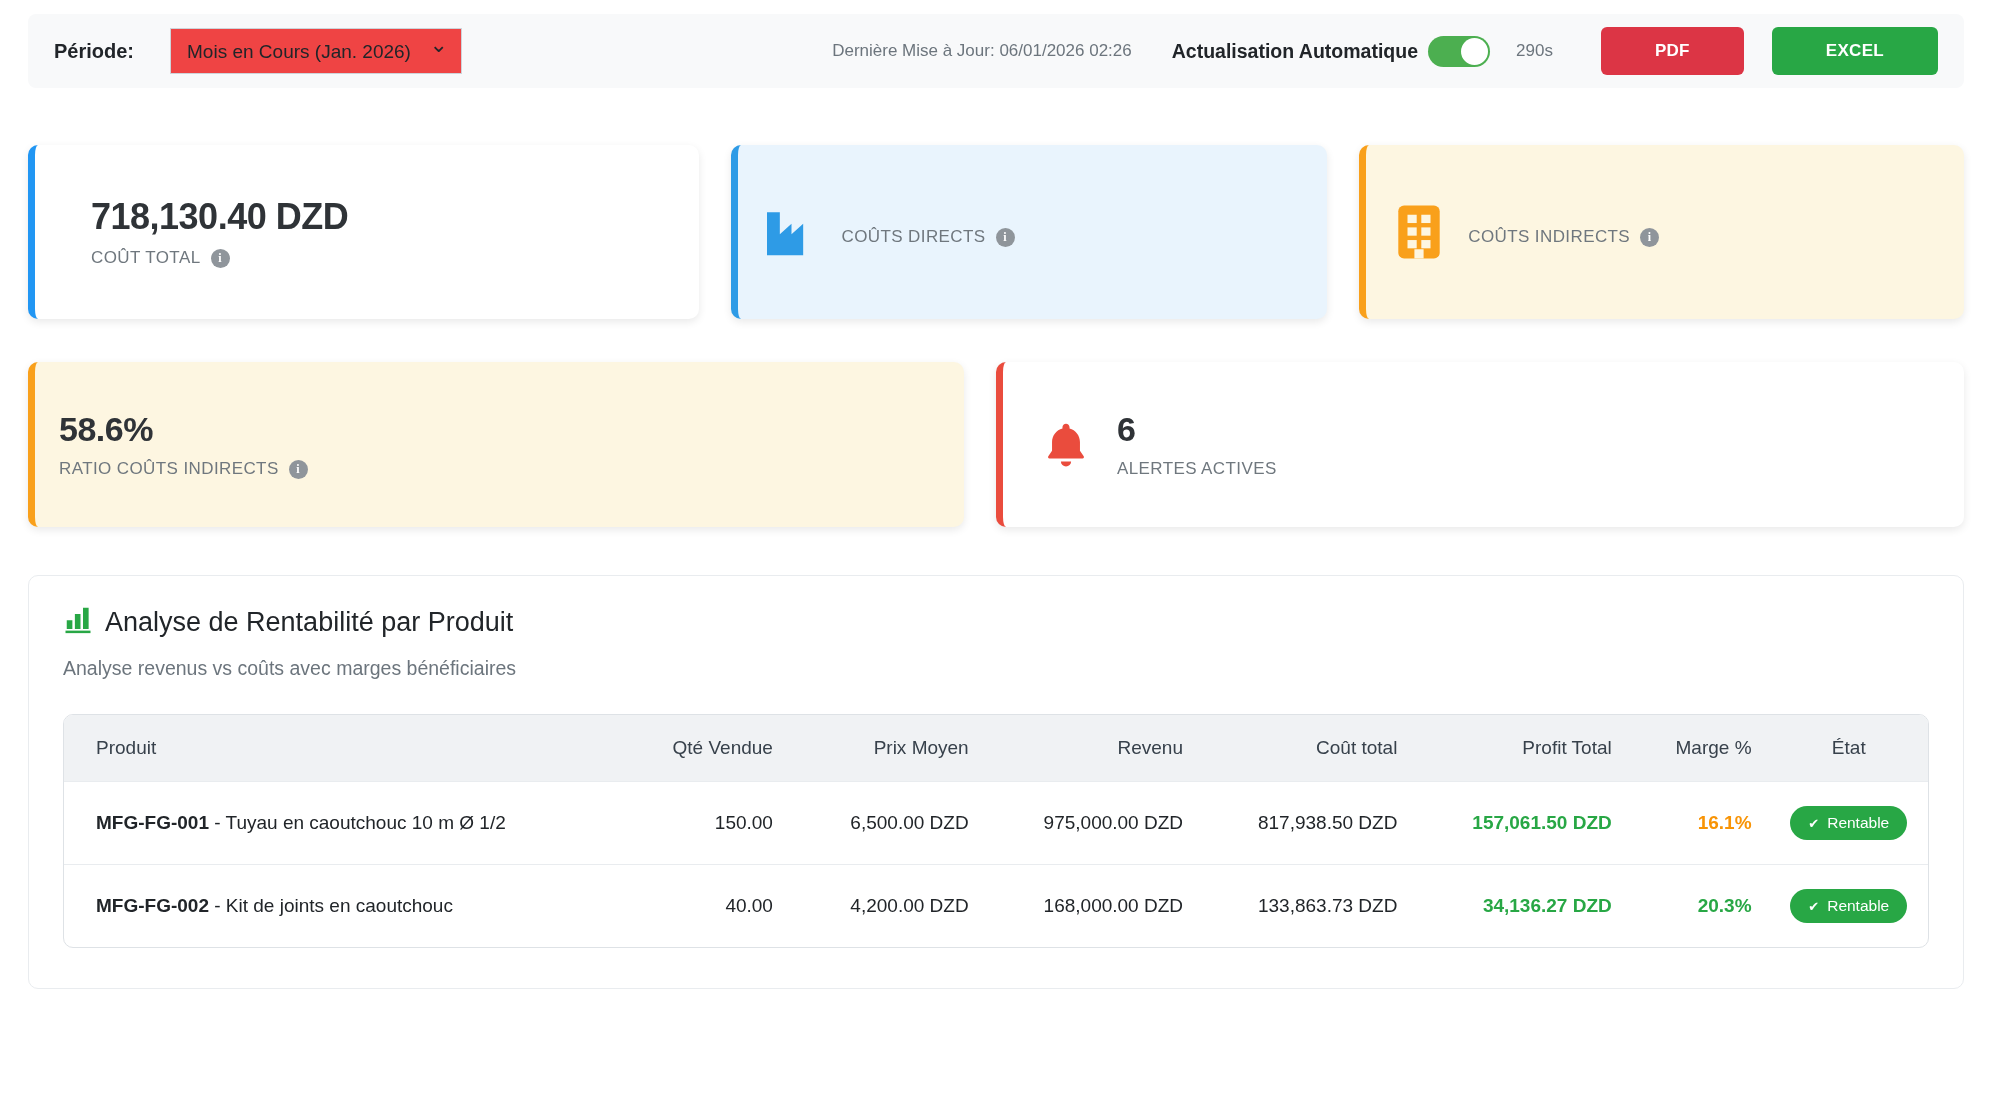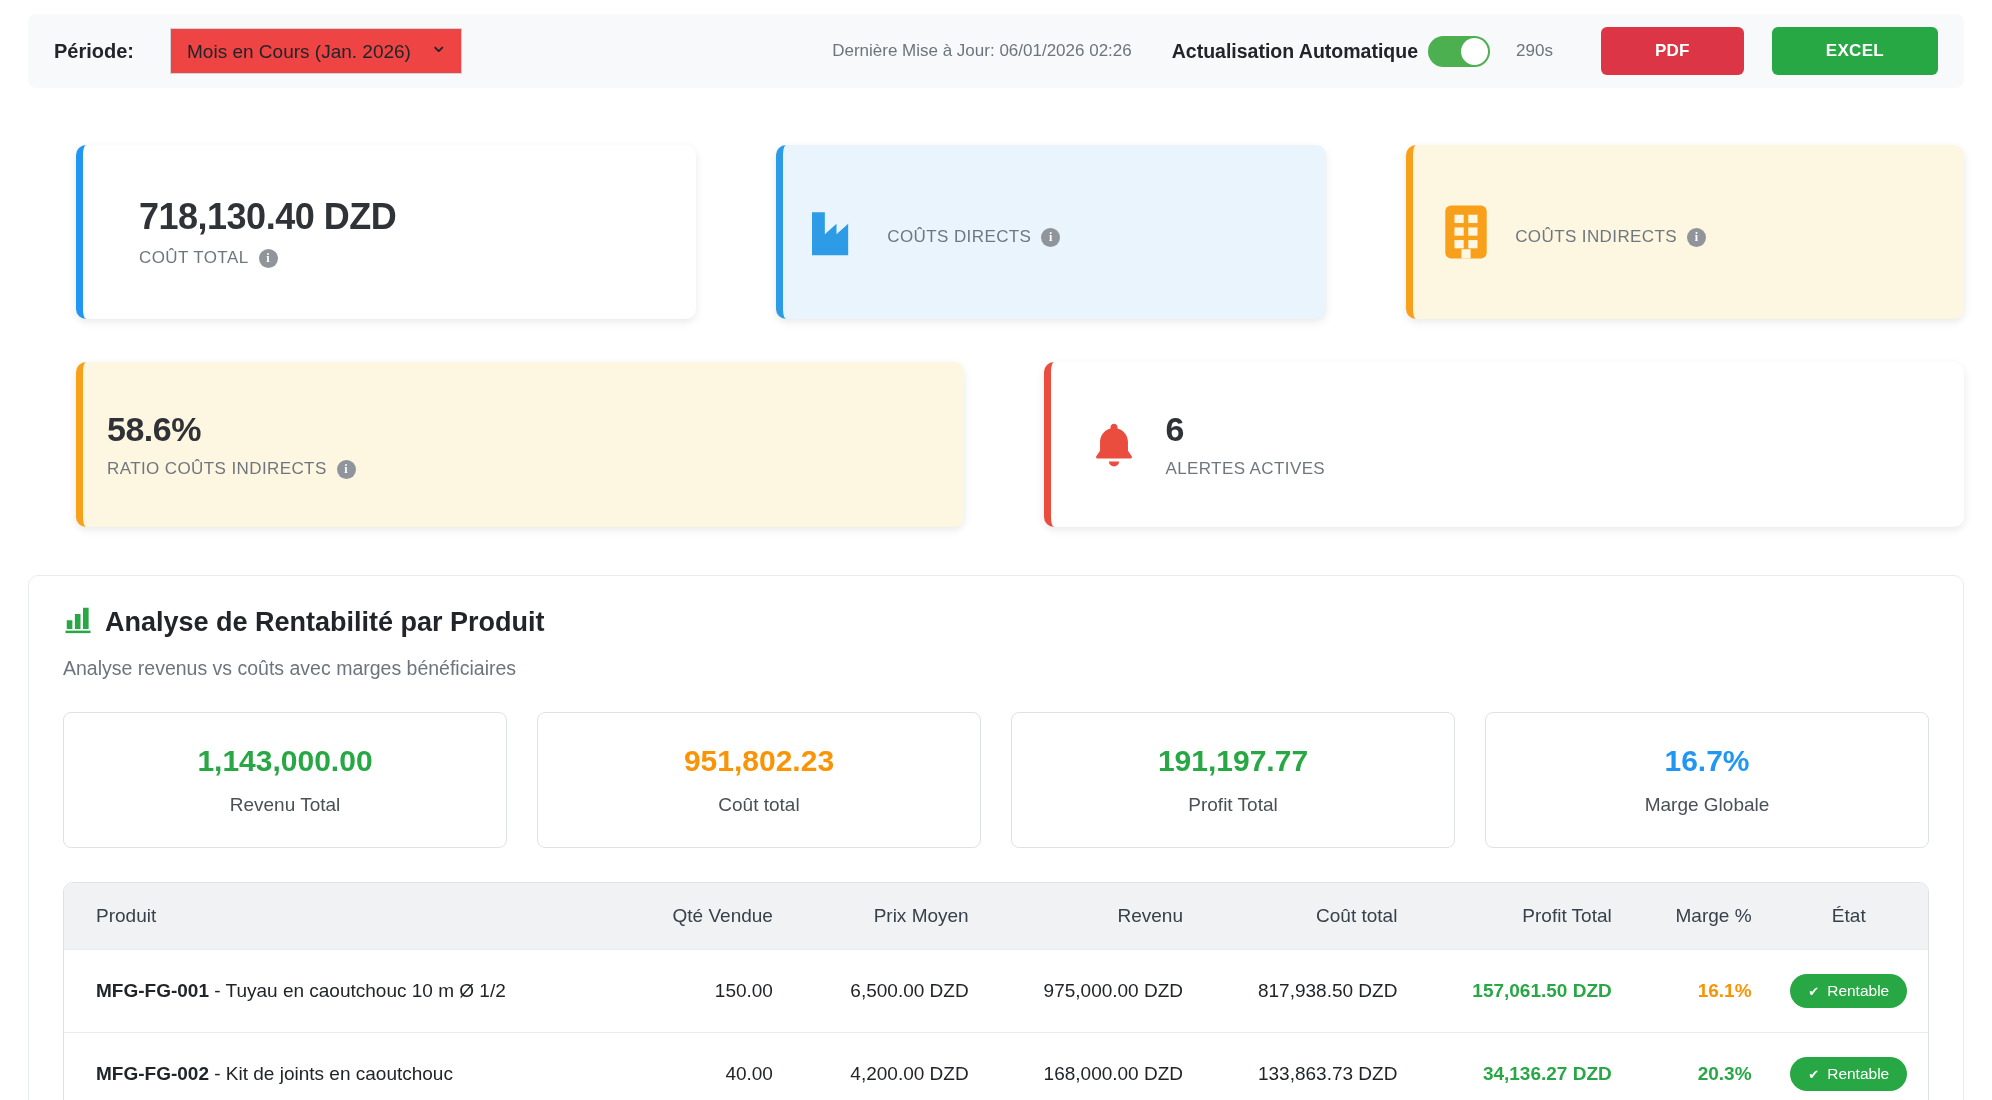--- a/index.html
+++ b/index.html
@@ -43,21 +43,21 @@
   .btn.pdf{background:var(--pdf-red);margin-right:28px;}
   .btn.excel{background:var(--green);}
 
   
   .kpi-row{display:flex;gap:32px;margin-top:57px;}
   .kpi-row2{margin-top:43px;}
   .kpi{
     border-radius:10px;display:flex;align-items:center;
     box-shadow:0 3px 8px rgba(0,0,0,.09);
   }
-  .kpi-row .kpi{min-height:174px;margin-left:48px;}
+  .kpi-row .kpi{min-height:174px;}
   .kpi-row2 .kpi{min-height:165px;}
   .kpi-blue{border-left:7px solid var(--blue-text);background:#fff;flex:1.07;padding-left:56px;}
   .kpi-directs{border-left:7px solid var(--accent-blue);background:#e9f4fd;flex:1;padding-left:22px;}
   .kpi-indirects{border-left:7px solid var(--accent-orange);background:#fdf6e1;flex:1;padding-left:30px;}
   .kpi-ratio{border-left:7px solid var(--accent-orange);background:#fdf6e1;flex:1;padding-left:24px;}
   .kpi-alert{border-left:7px solid var(--accent-red);background:#fff;flex:1.02;padding-left:38px;}
   .kpi-icon{flex:none;display:flex;align-items:center;margin-right:26px;}
   .kpi-value{font-size:36px;font-weight:700;color:#2f3337;letter-spacing:-0.5px;}
   .kpi-row2 .kpi-value{font-size:34px;}
   .kpi-label{
@@ -73,21 +73,21 @@
   .factory-icon svg{width:56px;height:56px;color:var(--accent-blue);}
   .building-icon svg{width:46px;height:56px;color:var(--accent-orange);}
   .bell-icon svg{width:50px;height:56px;color:var(--accent-red);}
 
   
   .section{
     margin:48px 0 0;border:1px solid #e9ecef;border-radius:10px;
     padding:28px 34px 40px;
   }
   .section-title{
-    margin:0;font-size:27px;font-weight:700;color:#212529;
+    margin:0;font-size:27px;font-weight:400;color:#212529;
     display:flex;align-items:center;gap:12px;
   }
   .chart-bar-icon svg{width:30px;height:30px;color:var(--green);}
   .section-subtitle{margin:16px 0 0;font-size:19.5px;color:#6c757d;}
 
   .summary-row{display:flex;gap:30px;margin-top:32px;}
   .sum-card{
     flex:1;height:134px;border:1px solid #dee2e6;border-radius:8px;background:#fff;
     display:flex;flex-direction:column;align-items:center;justify-content:center;
   }
@@ -227,38 +227,20 @@
           <rect x="3" y="13" width="4.5" height="7"></rect>
           <rect x="9.5" y="8" width="4.5" height="12"></rect>
           <rect x="16" y="3" width="4.5" height="17"></rect>
           <rect x="2" y="21.3" width="20" height="2"></rect>
         </svg>
       </span>
       <span>Analyse de Rentabilité par Produit</span>
     </h2>
     <p class="section-subtitle">Analyse revenus vs coûts avec marges bénéficiaires</p>
 
-    <div class="summary-row">
-      <div class="sum-card">
-        <div class="sum-value" data-state="green">1,143,000.00</div>
-        <div class="sum-label">Revenu Total</div>
-      </div>
-      <div class="sum-card">
-        <div class="sum-value" data-state="orange">951,802.23</div>
-        <div class="sum-label">Coût total</div>
-      </div>
-      <div class="sum-card">
-        <div class="sum-value" data-state="green">191,197.77</div>
-        <div class="sum-label">Profit Total</div>
-      </div>
-      <div class="sum-card">
-        <div class="sum-value" data-state="blue">16.7%</div>
-        <div class="sum-label">Marge Globale</div>
-      </div>
-    </div>
 
     <div class="table-wrap">
       <table>
         <colgroup>
           <col class="w-prod">
             <col class="w-qty">
             <col class="w-price">
             <col class="w-rev">
           <col class="w-cost">
             <col class="w-profit">

